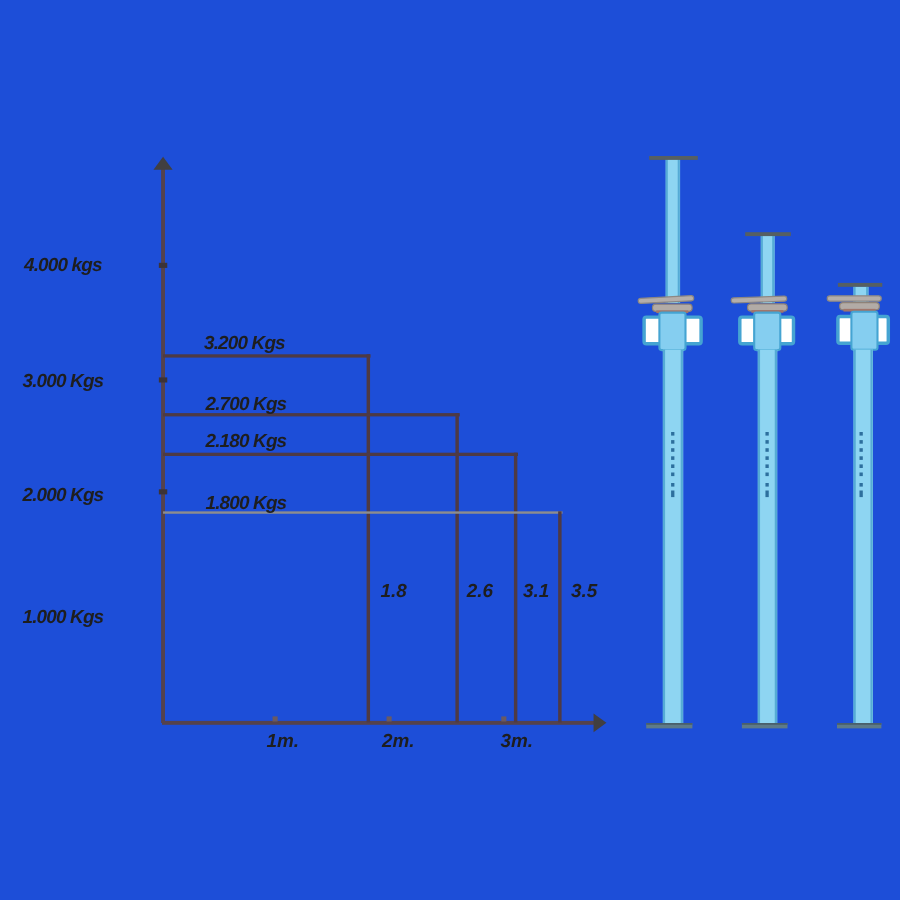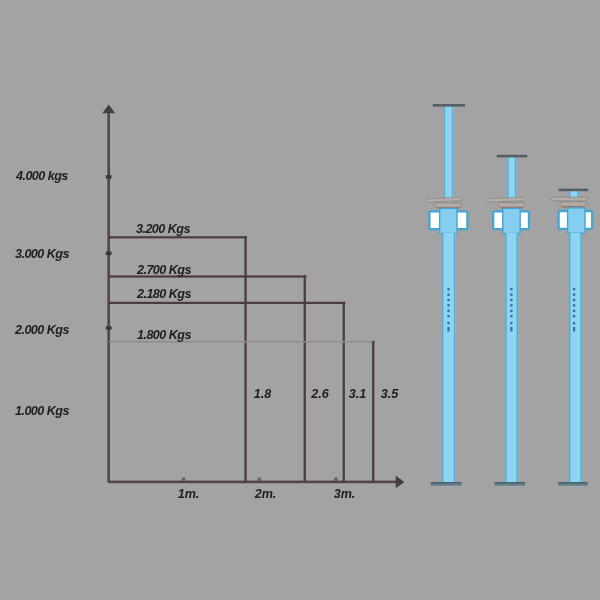--- a/index.html
+++ b/index.html
@@ -1,16 +1,16 @@
 <!DOCTYPE html>
 <html><head>
 <meta charset="utf-8">
 <style>
   html,body{margin:0;padding:0;background:#ffffff;}
-  .page{position:relative;width:600px;height:600px;background:#a3a3a3;overflow:hidden;}
+  .page{position:relative;width:600px;height:600px;background:#1d4ed8;overflow:hidden;}
   svg{display:block;}
   text{font-family:"Liberation Sans", sans-serif;font-weight:bold;font-style:italic;fill:#1e1e1e;}
 </style>
 </head>
 <body>
 <div class="page">
 <svg width="600" height="600" viewBox="0 0 600 600">
 
   <g stroke-linecap="butt">
 

